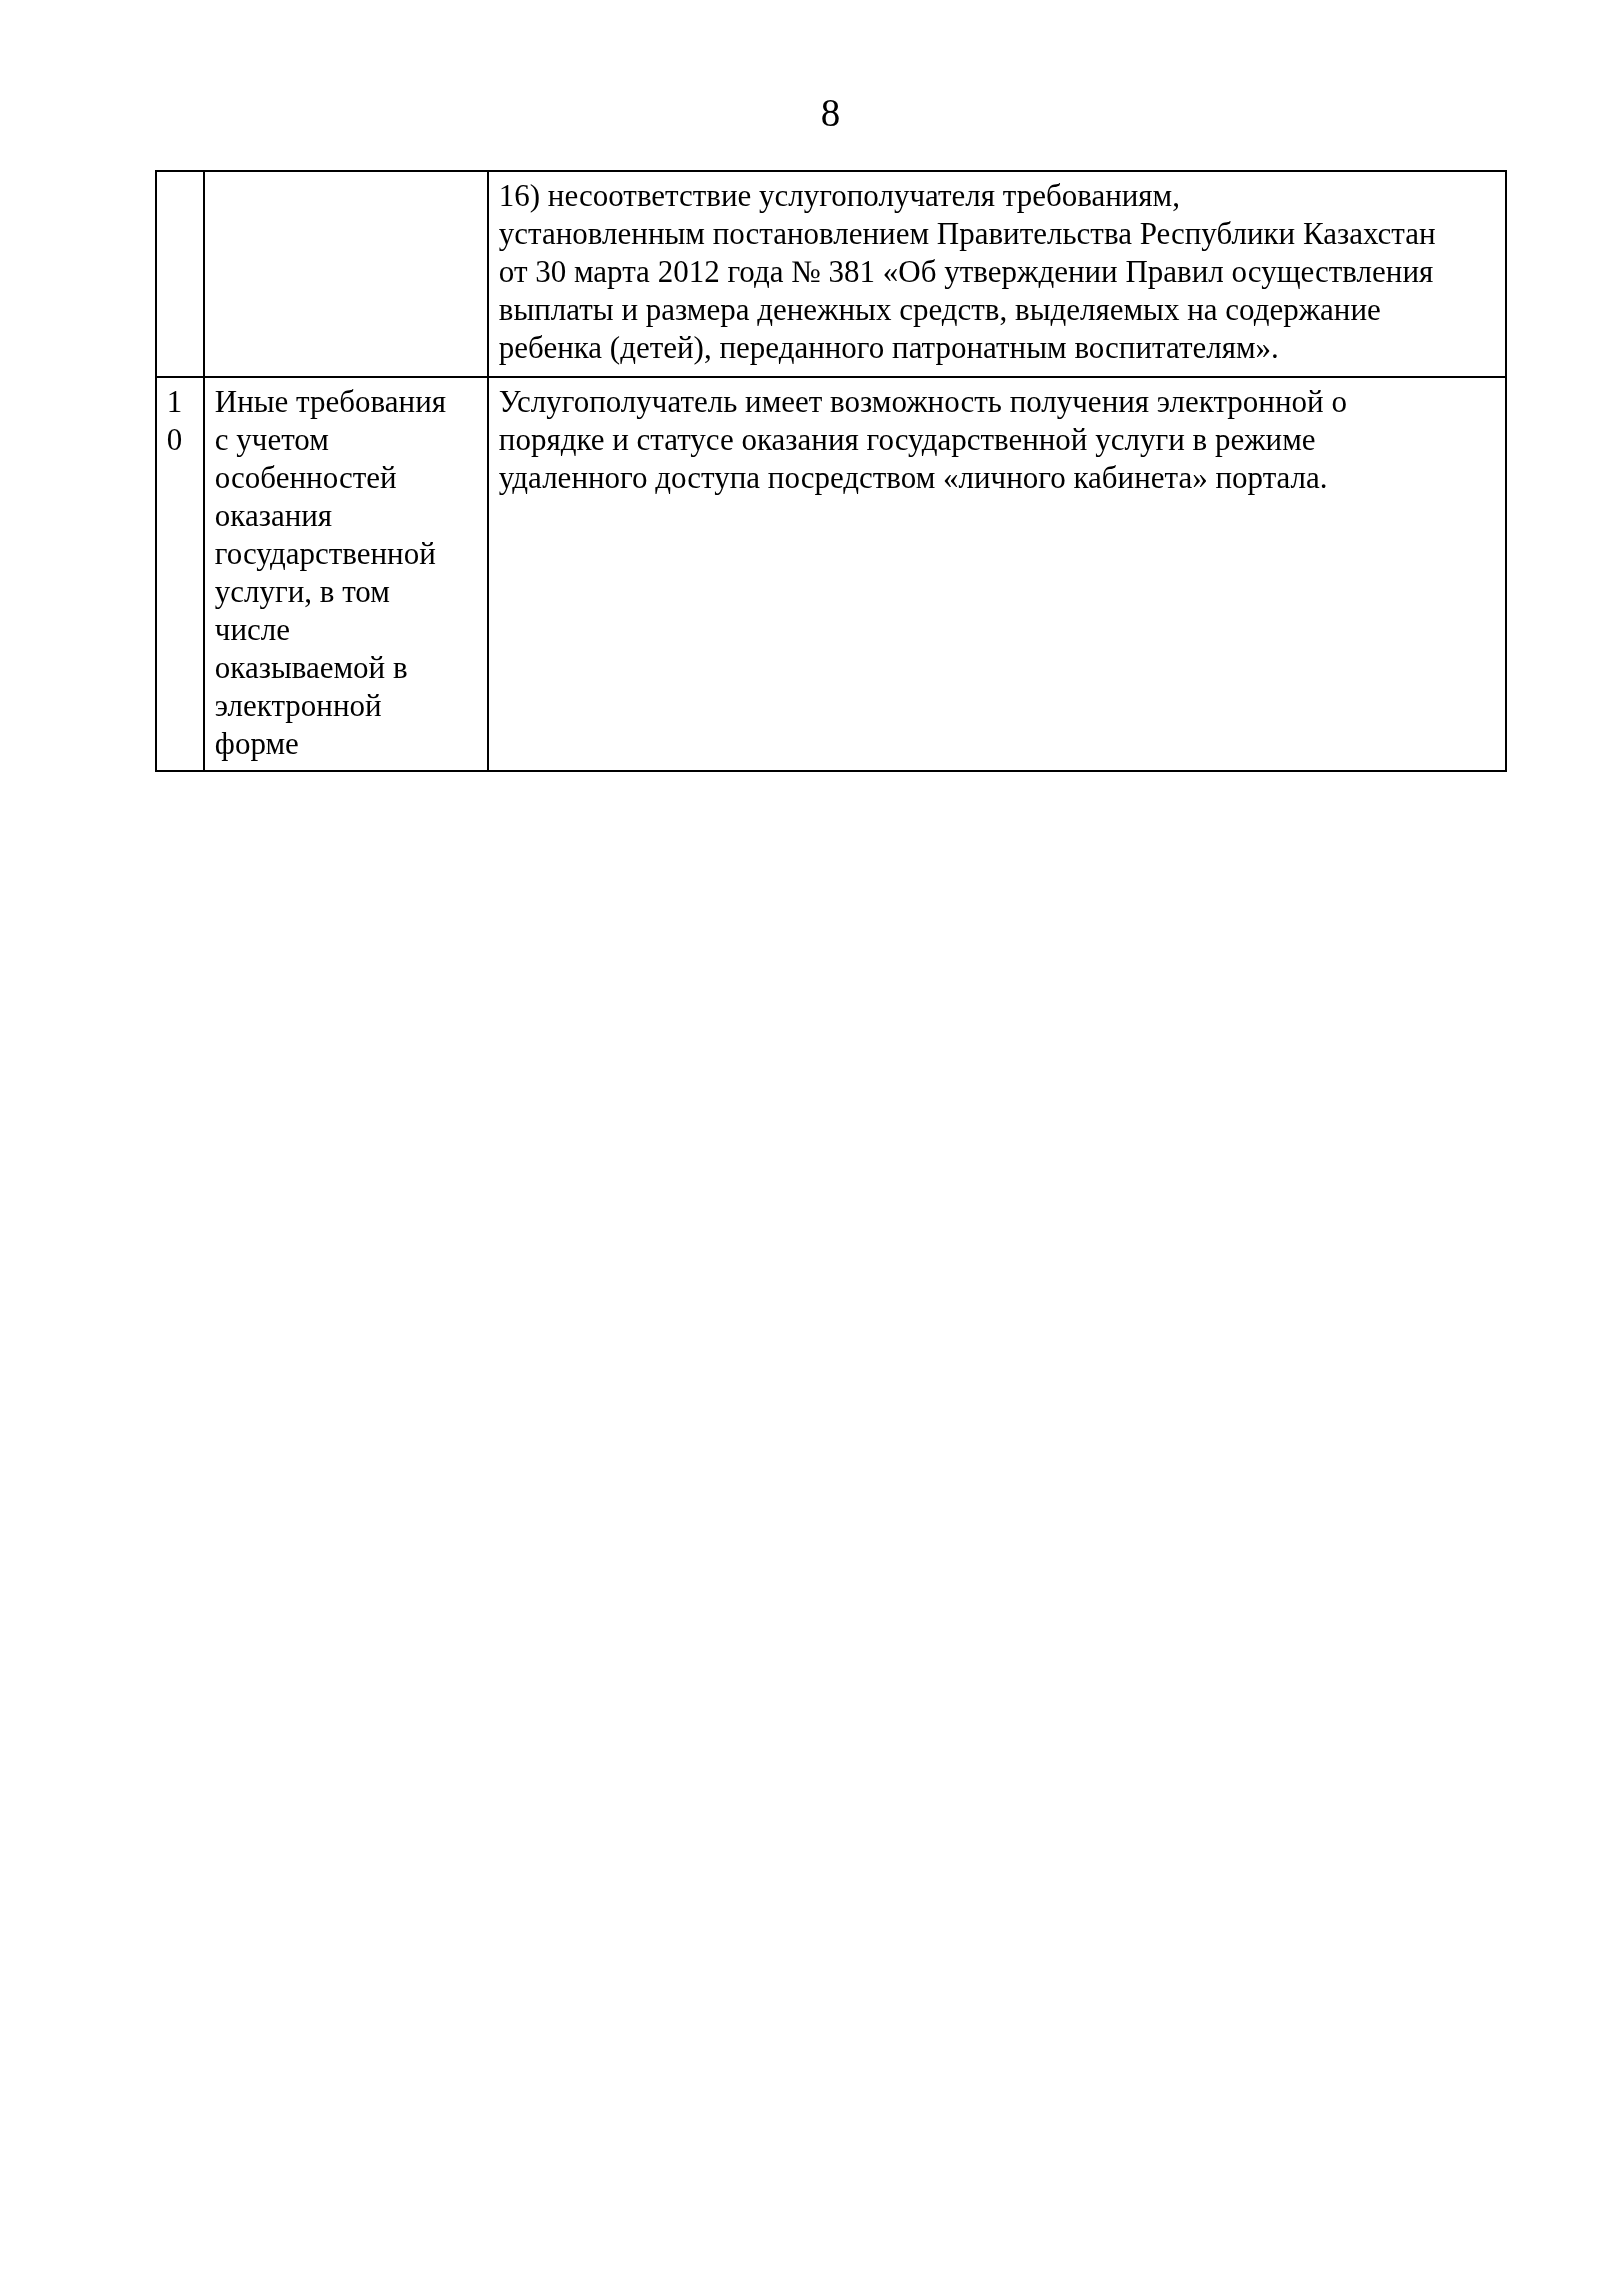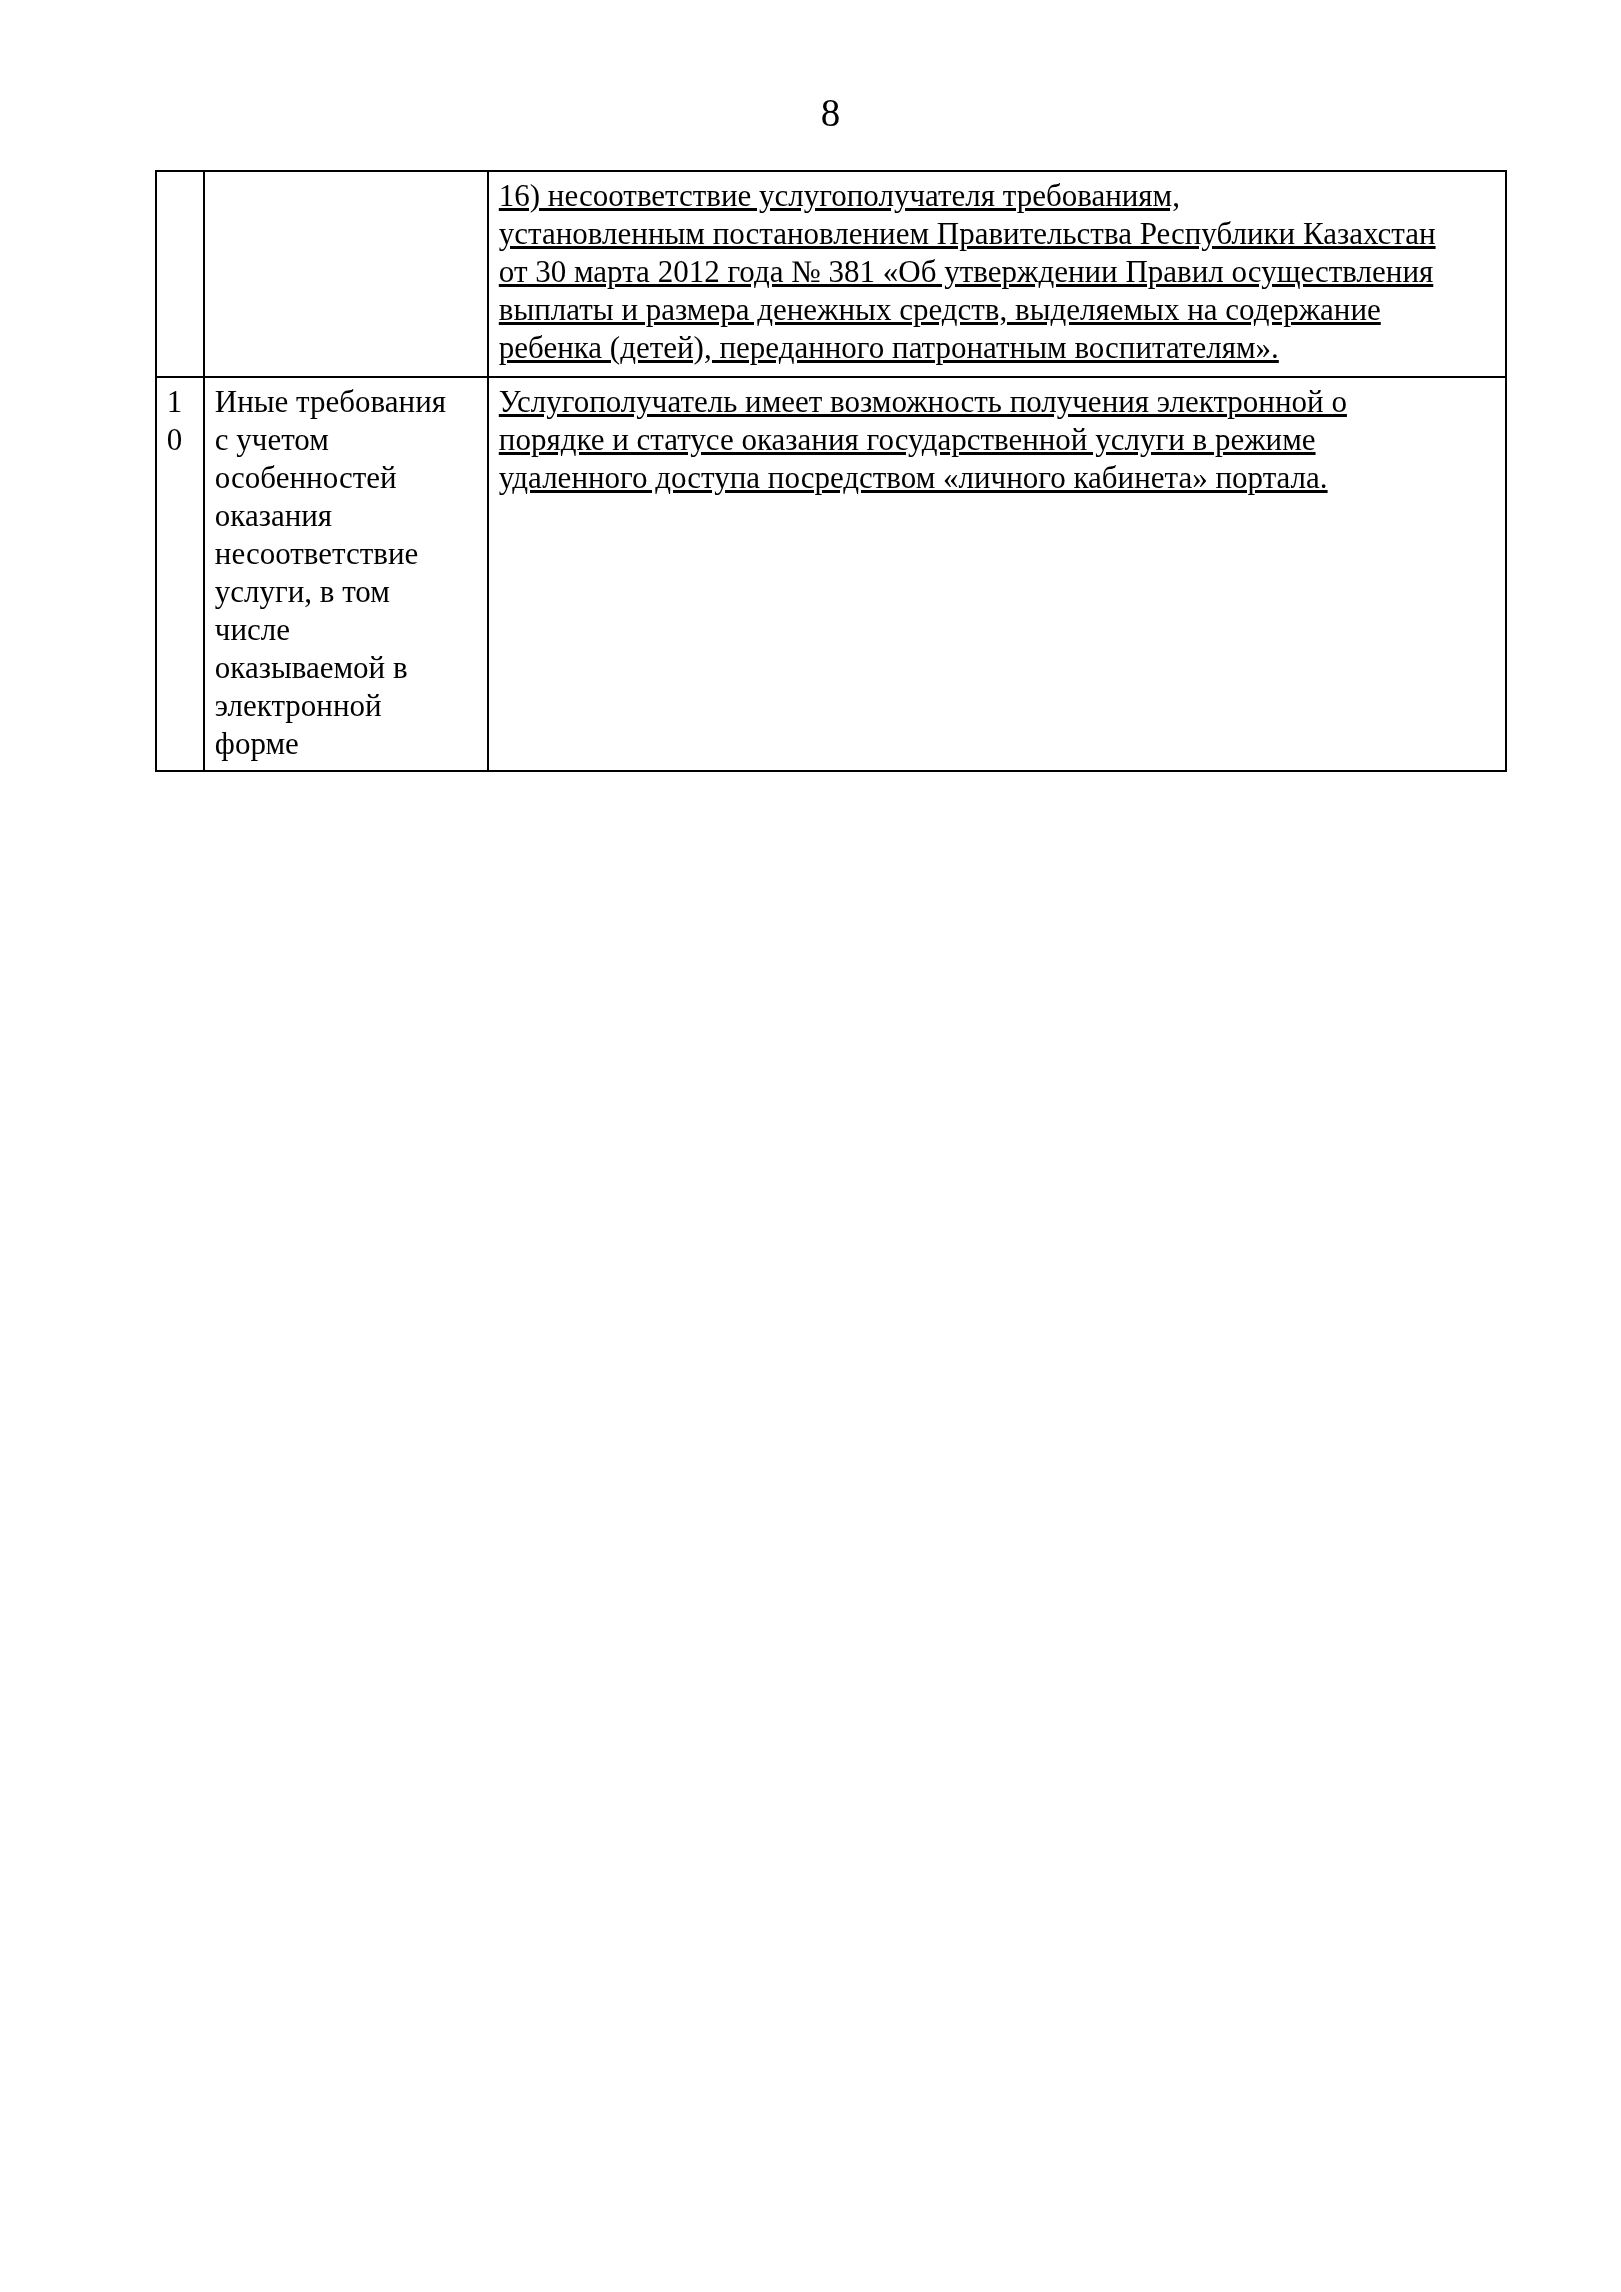--- a/index.html
+++ b/index.html
@@ -38,21 +38,21 @@
     border: 2.9px solid #000000;
     vertical-align: top;
     font-size: 31px;
     line-height: 38px;
     white-space: pre;
     overflow: hidden;
     padding: 4.9px 7.8px 4.9px 9.8px;
   }
   td.col-num   { padding-left: 8.8px;  }
   td.col-label { padding-left: 11.8px; }
-  td.col-text  { padding-left: 8.8px; text-decoration: underline;  }
+  td.col-text  { padding-left: 8.8px;  }
   tr.row-cont  { height: 206px; }
   tr.row-ten   { height: 394px; }
 </style>
 </head>
 <body>
 
 <div class="page">
 
   <div class="page-number">8</div>
 
@@ -72,21 +72,21 @@
 выплаты и размера денежных средств, выделяемых на содержание
 ребенка (детей), переданного патронатным воспитателям».</td>
       </tr>
       <tr class="row-ten">
         <td class="col-num">1
 0</td>
         <td class="col-label">Иные требования
 с учетом
 особенностей
 оказания
-несоответствие
+государственной
 услуги, в том
 числе
 оказываемой в
 электронной
 форме</td>
         <td class="col-text">Услугополучатель имеет возможность получения электронной о
 порядке и статусе оказания государственной услуги в режиме
 удаленного доступа посредством «личного кабинета» портала.</td>
       </tr>
     </tbody>

